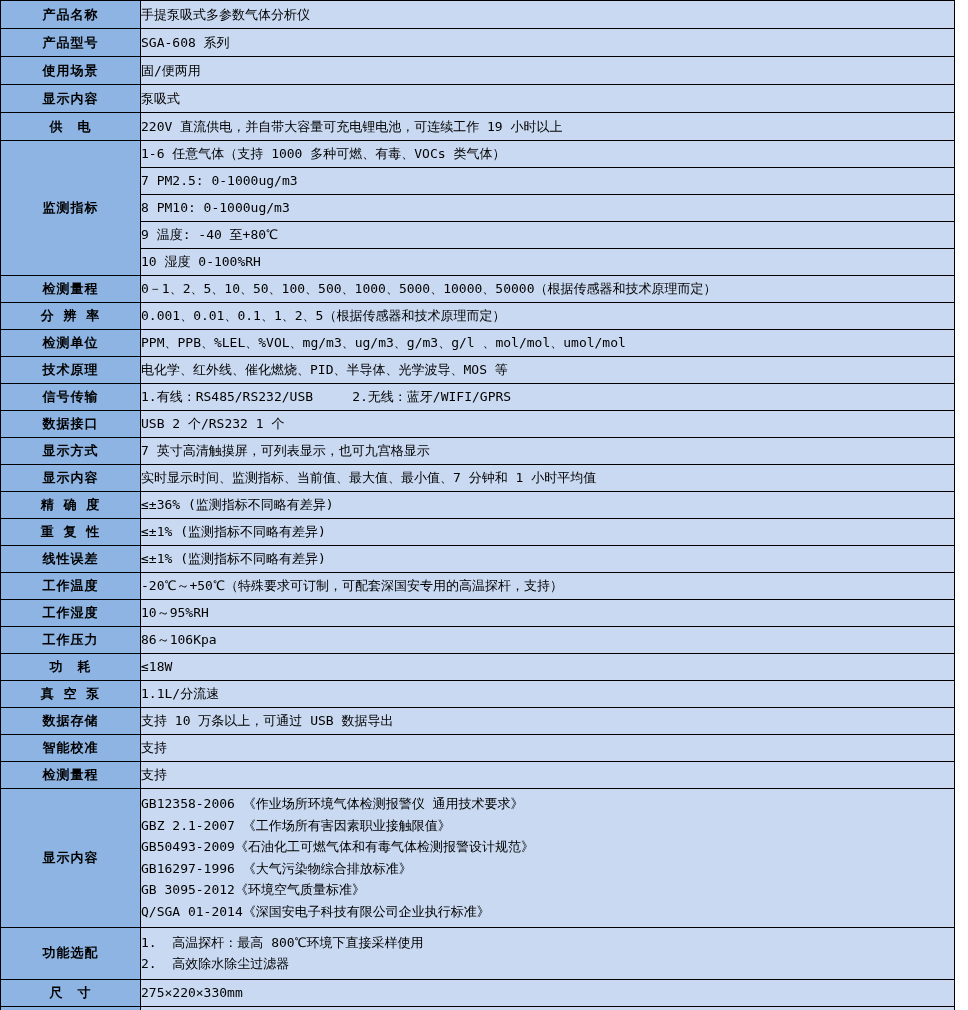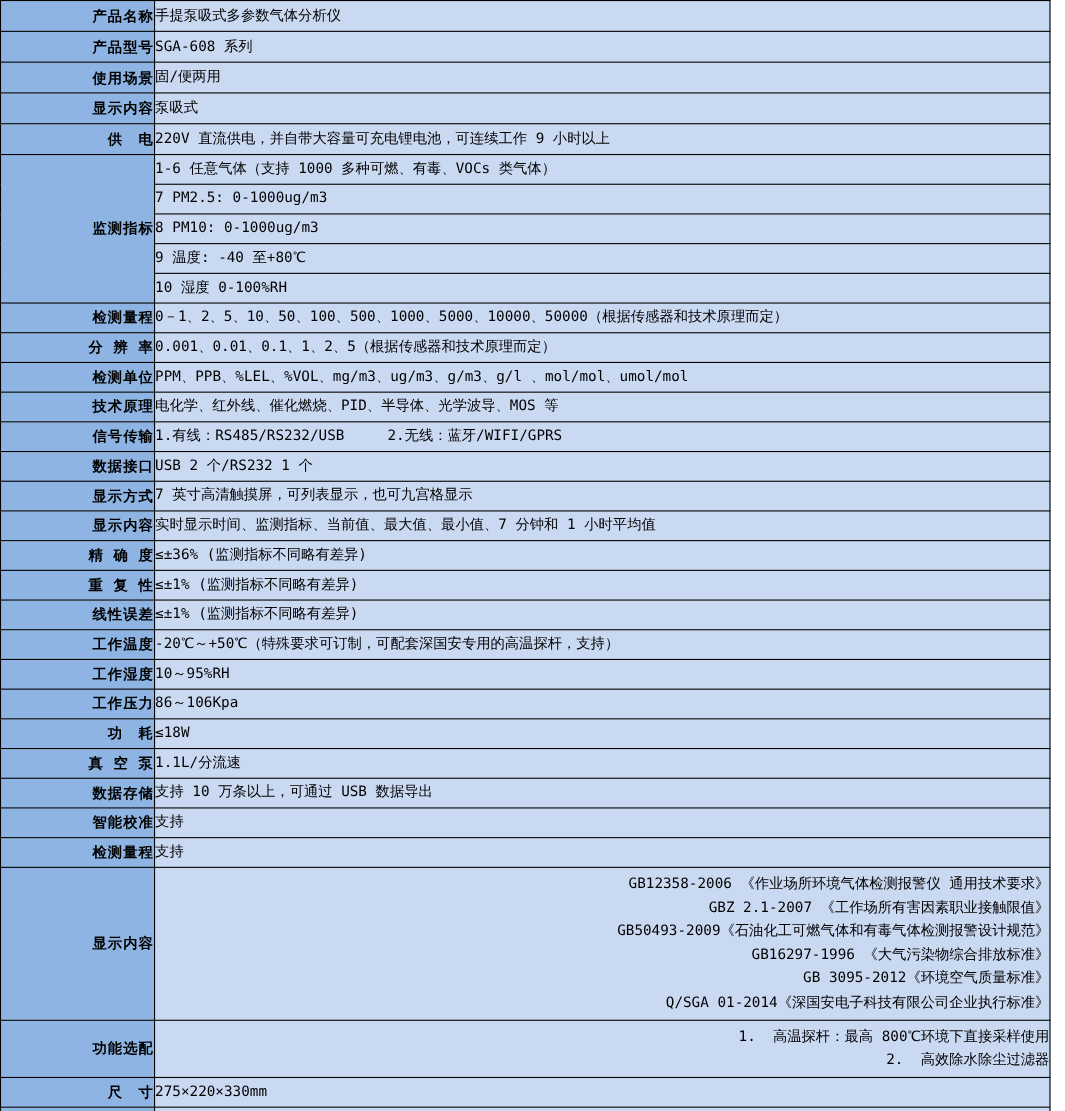--- a/index.html
+++ b/index.html
@@ -17,34 +17,34 @@
   table.spec td{
     border:1px solid #000000;
     font-size:13px;
     color:#000000;
     vertical-align:middle;
     padding:0;
   }
   td.label{
     width:139px;
     background:var(--label-bg,#8DB4E2);
-    text-align:right;
+    text-align:center;
     font-weight:bold;
     letter-spacing:1px;
   }
   td.value{
     background:var(--value-bg,#C9D9F1);
     padding:0 4px 0 8px;
     white-space:pre-wrap;
     line-height:26px;
   }
   tr.std{height:26px;}
   tr.h28{height:28px;}
   td.value.multi{line-height:21.6px;padding-top:4px;padding-bottom:4px;}
-  td.value.multi div{line-height:21.6px;text-align:right;}
+  td.value.multi div{line-height:21.6px;}
 </style>
 </head>
 <body>
 
 <table class="spec">
   <tbody>
       <tr class="h28">
         <td class="label">产品名称</td>
         <td class="value">手提泵吸式多参数气体分析仪</td>
       </tr>
@@ -55,21 +55,21 @@
       <tr class="h28">
         <td class="label">使用场景</td>
         <td class="value">固/便两用</td>
       </tr>
       <tr class="h28">
         <td class="label">显示内容</td>
         <td class="value">泵吸式</td>
       </tr>
       <tr class="h28">
         <td class="label">供　电</td>
-        <td class="value">220V 直流供电，并自带大容量可充电锂电池，可连续工作 9 小时以上</td>
+        <td class="value">220V 直流供电，并自带大容量可充电锂电池，可连续工作 19 小时以上</td>
       </tr>
       <tr class="std">
         <td class="label" rowspan="5">监测指标</td>
         <td class="value">1-6 任意气体（支持 1000 多种可燃、有毒、VOCs 类气体）</td>
       </tr>
       <tr class="std">
         <td class="value">7 PM2.5: 0-1000ug/m3</td>
       </tr>
       <tr class="std">
         <td class="value">8 PM10: 0-1000ug/m3</td>

